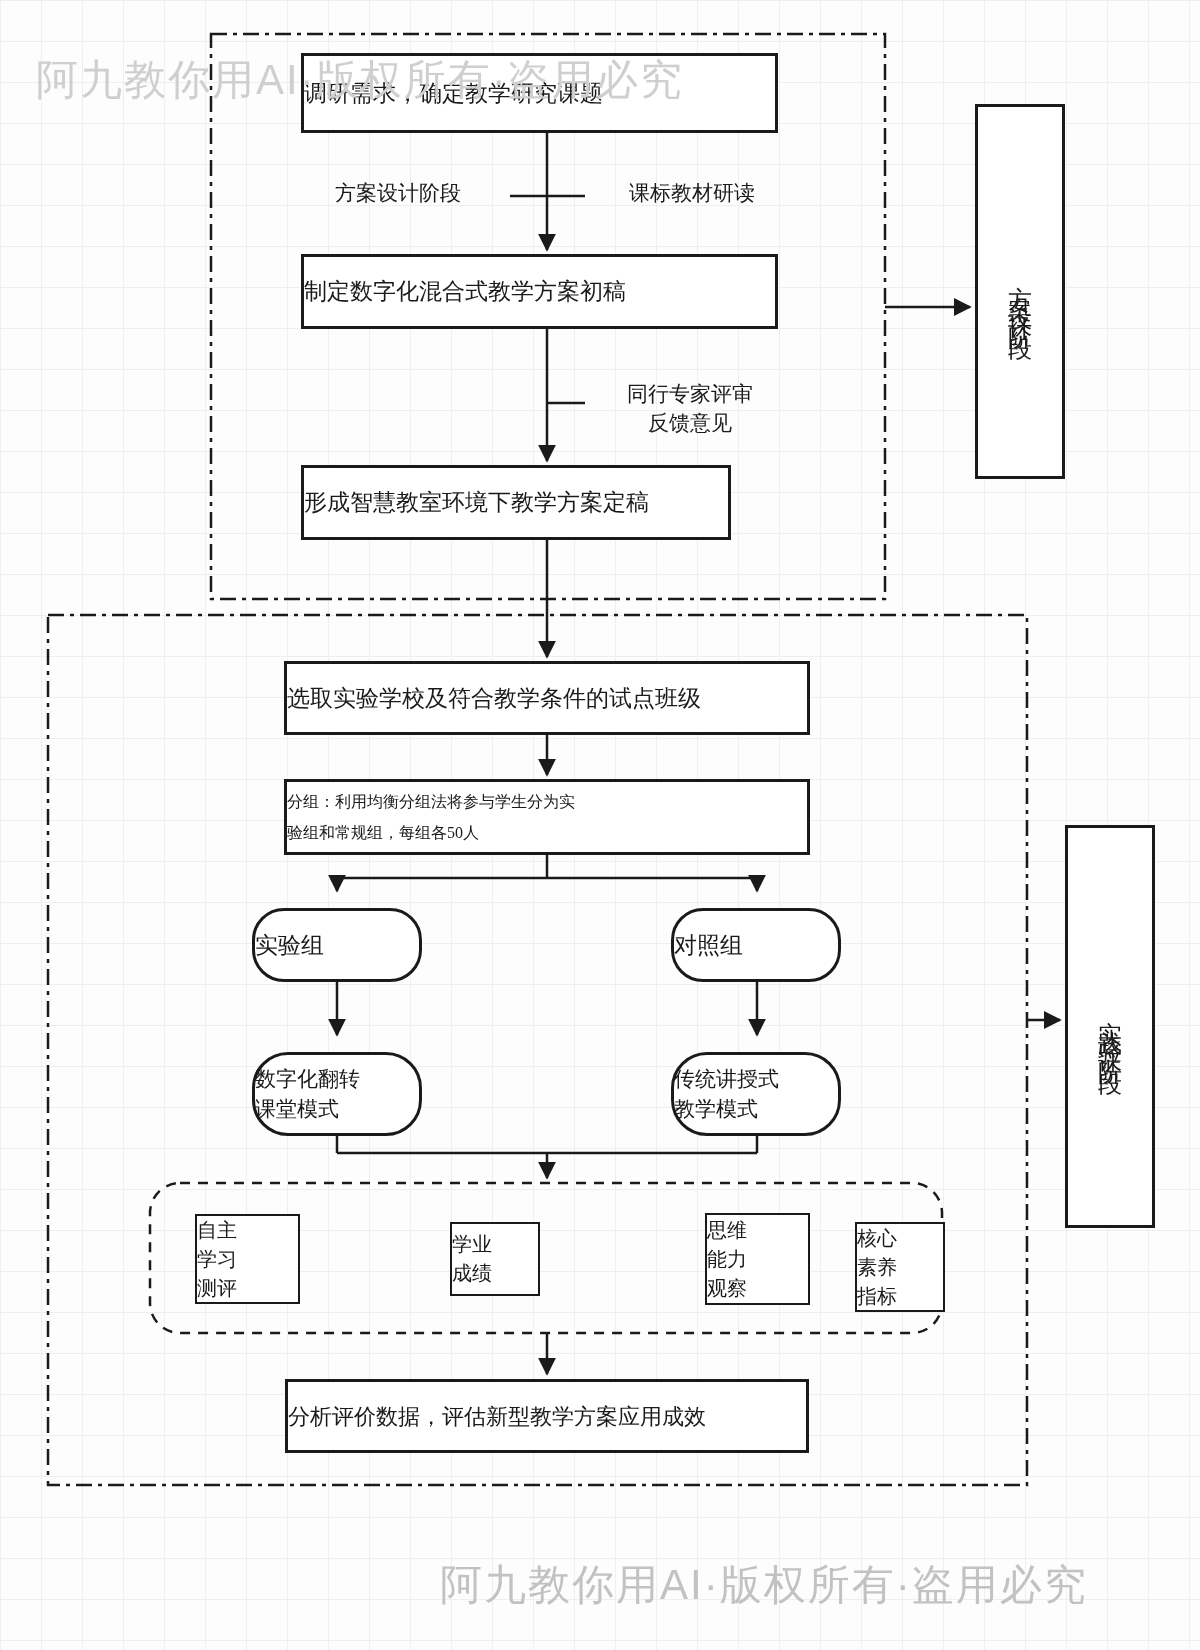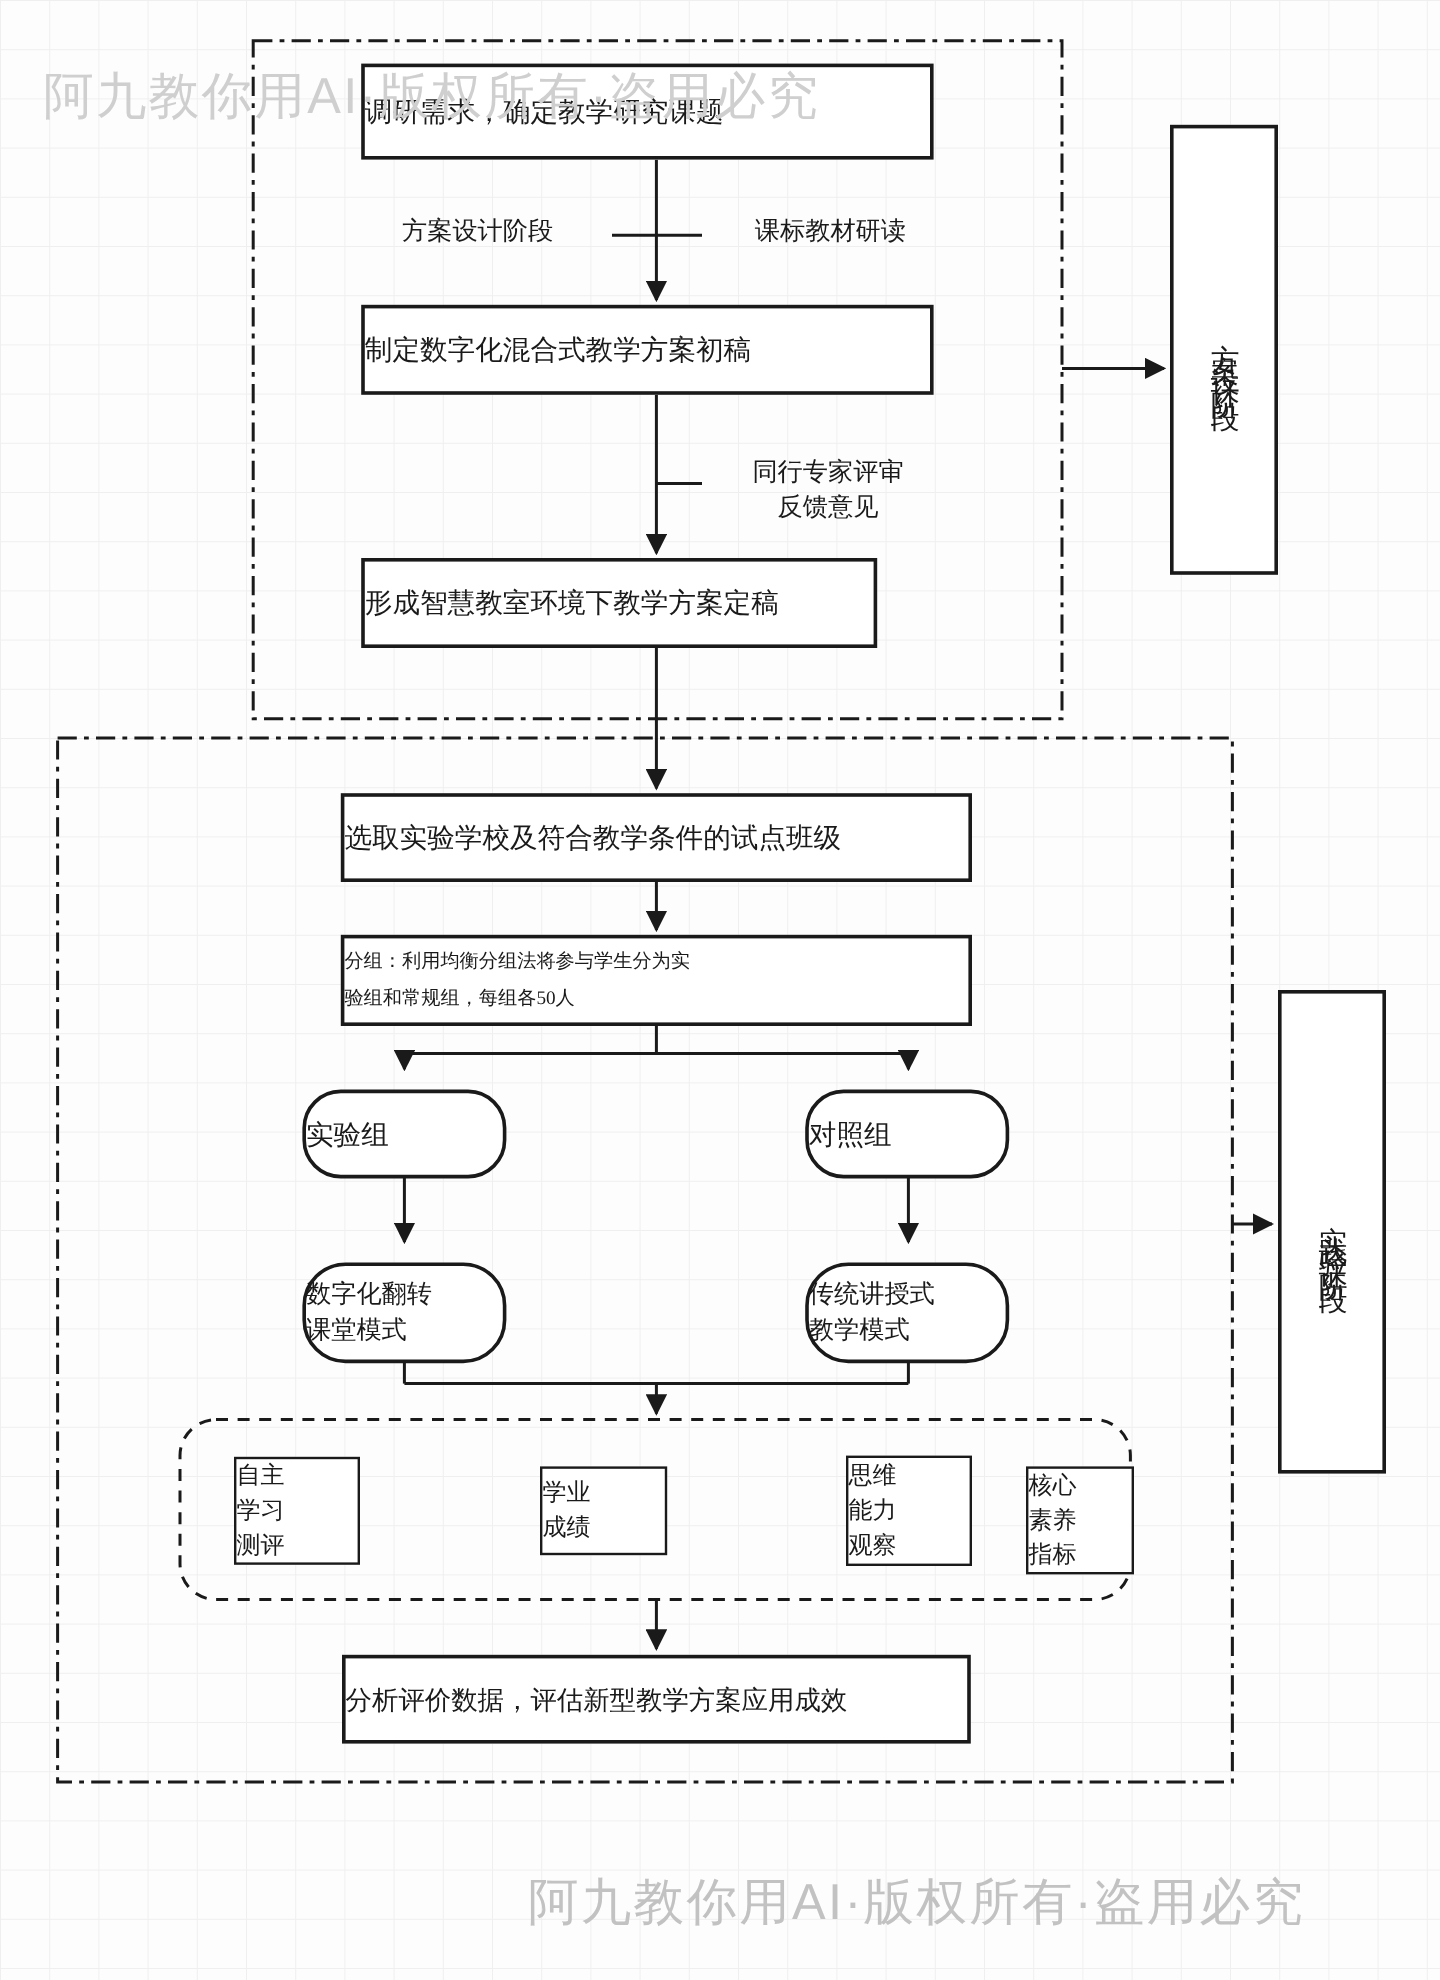--- a/index.html
+++ b/index.html
@@ -137,21 +137,21 @@
   <div class="node round" style="left:671px;top:1040px;width:170px;height:84px;font-size:21px;line-height:30px;border-radius:36px;">
     <div>传统讲授式</div>
     <div>教学模式</div>
   </div>
 
   <div class="node small" style="left:195px;top:1214px;width:105px;height:90px;">
     <div>自主</div>
     <div>学习</div>
     <div>测评</div>
   </div>
-  <div class="node small" style="left:450px;top:1222px;width:106px;height:74px;">
+  <div class="node small" style="left:450px;top:1222px;width:90px;height:74px;">
     <div>学业</div>
     <div>成绩</div>
   </div>
   <div class="node small" style="left:705px;top:1213px;width:105px;height:92px;">
     <div>思维</div>
     <div>能力</div>
     <div>观察</div>
   </div>
   <div class="node small" style="left:855px;top:1222px;width:90px;height:90px;">
     <div>核心</div>

